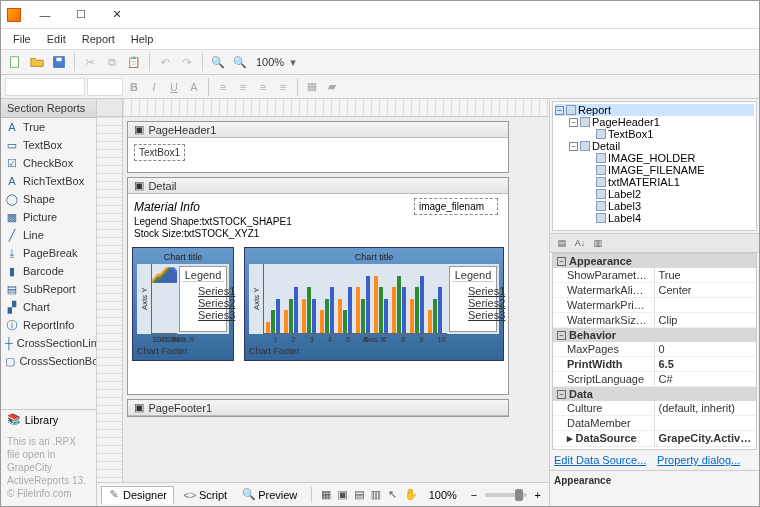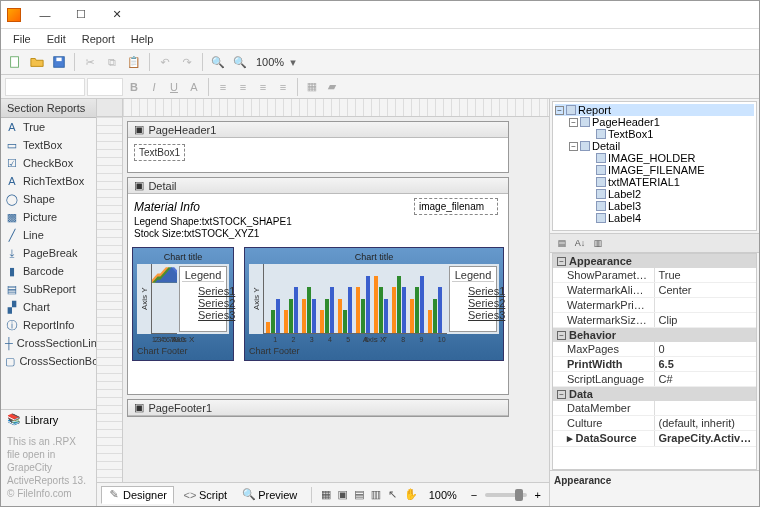--- a/index.html
+++ b/index.html
@@ -509,28 +509,32 @@
         </div>
       <div class="prow">
           <div class="pn">ScriptLanguage</div>
           <div class="pv">C#</div>
         </div>
       <div class="pcat">
           <span class="exp2">−</span>
           <span>Data</span>
         </div>
       <div class="prow">
+          <div class="pn">Culture</div>
+          <div class="pv">(default, inherit)</div>
+        </div>
+      <div class="prow">
           <div class="pn">DataMember</div>
           <div class="pv"></div>
-        </div>
-      <div class="prow">
-          <div class="pn">Culture</div>
-          <div class="pv">(default, inherit)</div>
         </div>
       <div class="prow bold">
           <div class="pn">▸ DataSource</div>
           <div class="pv">GrapeCity.ActiveReports.Data.Xl</div>
         </div>
 
     </div>
+    <div class="prop-links">
+      <a>Edit Data Source...</a>
+      <a>Property dialog...</a>
+    </div>
     <div class="prop-desc">Appearance</div>
   </div>
 </div>
 
 </body></html>

